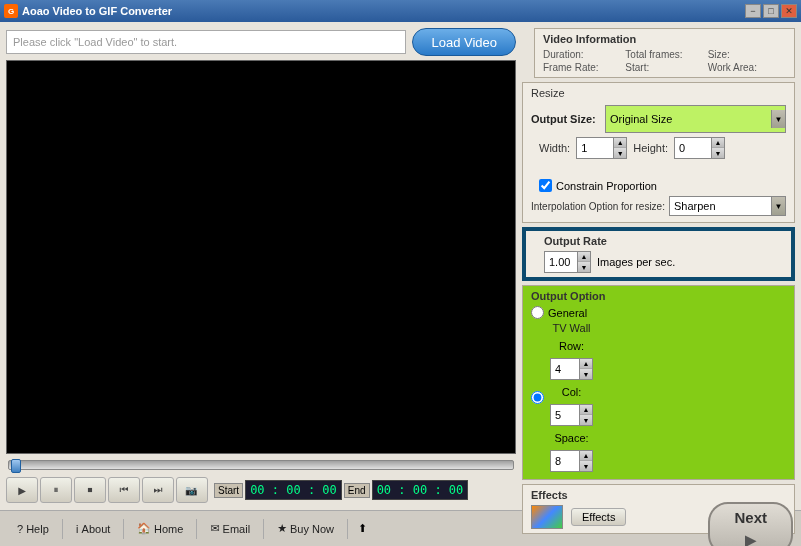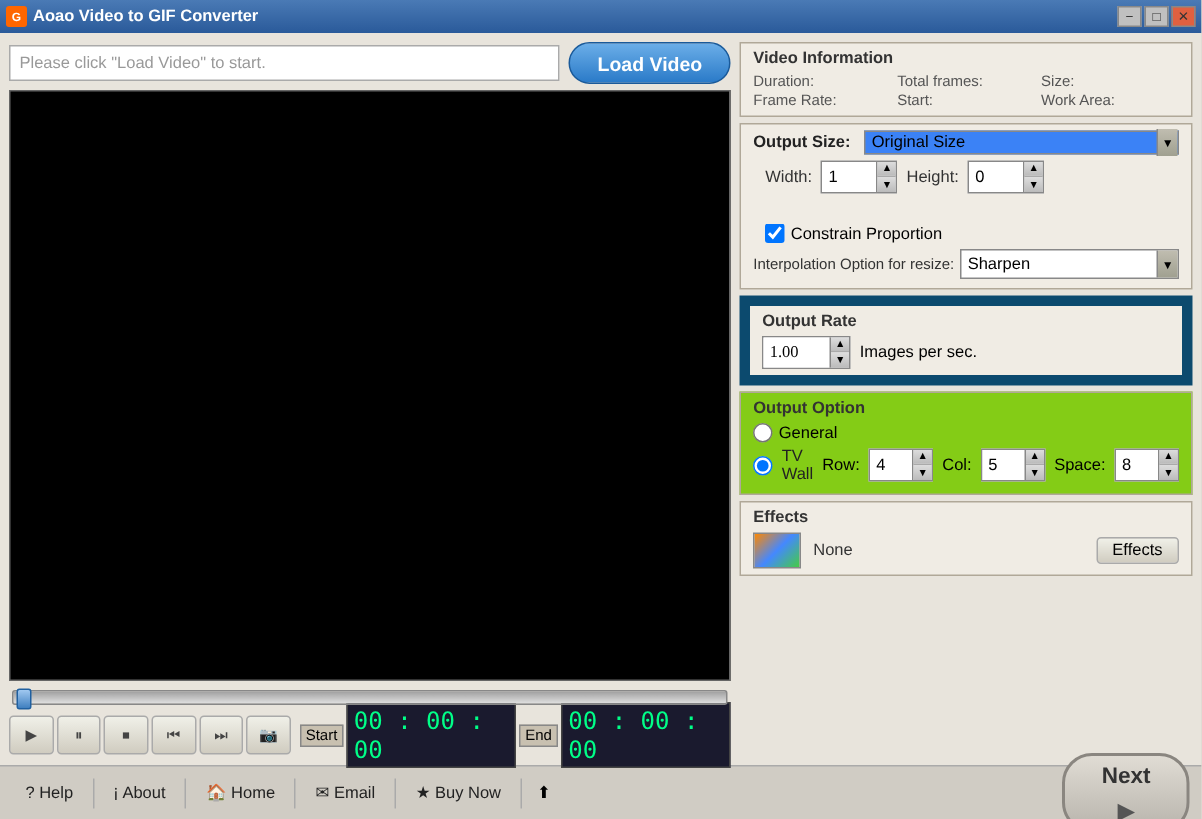--- a/index.html
+++ b/index.html
@@ -95,21 +95,21 @@
       font-size: 11px;
       display: flex;
       align-items: center;
     }
     .load-video-btn {
       background: linear-gradient(to bottom, #6baee8, #2a7ac8);
       border: 1px solid #1a5a9a;
       border-radius: 14px;
       color: white;
       font-size: 13px;
-      font-weight: bold;
+      font-weight: normal;
       padding: 4px 18px;
       cursor: pointer;
       height: 28px;
     }
 
     
     .video-preview {
       flex: 1;
       background: #000;
       border: 1px solid #666;
@@ -173,37 +173,38 @@
       background: #c8c0b0;
       border: 1px solid #888;
       padding: 1px 3px;
       font-size: 10px;
     }
     .time-value {
       background: #1a1a2e;
       color: #00ff88;
       padding: 2px 4px;
       font-family: monospace;
-      font-size: 16px;
+      font-size: 12px;
       border: 1px solid #444;
     }
 
     
     .right-panel {
       flex: 1;
       display: flex;
       flex-direction: column;
       gap: 4px;
     }
 
     
     .section-box {
       background: #f0ece4;
       border: 1px solid #b0a898;
       padding: 4px 8px;
+      margin-left: 12px;
     }
     .section-title {
       font-size: 11px;
       font-weight: bold;
       color: #333;
       margin-bottom: 4px;
     }
     .info-grid {
       display: grid;
       grid-template-columns: 1fr 1fr 1fr;
@@ -327,22 +328,22 @@
     }
     .interp-label {
       font-size: 10px;
       color: #333;
       white-space: nowrap;
     }
 
     
     .output-rate-section {
       background: #f0ece4;
-      border: 7px solid #0c4a6e;
-      padding: 4px 8px;
+      border: 4px solid #0c4a6e;
+      padding: 4px 18px;
     }
     .rate-row {
       display: flex;
       align-items: center;
       gap: 6px;
       margin-top: 2px;
     }
 
     
     .output-option-section {
@@ -355,20 +356,21 @@
       align-items: center;
       gap: 4px;
       margin-bottom: 3px;
     }
     .radio-row input { margin: 0; }
     .tvwall-row {
       display: flex;
       align-items: center;
       gap: 6px;
       margin-left: 2px;
+      flex-direction: column;
     }
     .tvwall-label {
       font-size: 11px;
       color: #222;
     }
 
     
     .effects-section {
       background: #f0ece4;
       border: 1px solid #b0a898;
@@ -533,23 +535,24 @@
           <span class="info-val"></span>
         </div>
         <div class="info-row">
           <span class="info-key">Work Area:</span>
           <span class="info-val"></span>
         </div>
       </div>
     </div>
 
     <div class="resize-section">
+      <div class="resize-title">Resize</div>
       <div class="form-row">
         <span class="form-label">Output Size:</span>
-        <div class="select-box" style="flex:1; height:16px; border:1px solid #888; background:#3b82f6; display:flex; align-items:center; padding:0;">
+        <div class="select-box" style="flex:1; height:28px; border:1px solid #888; background:#bef264; display:flex; align-items:center; padding:0;">
           <span style="padding-left:4px; font-size:11px;">Original Size</span>
           <div class="select-arrow">▼</div>
         </div>
       </div>
       <div class="wh-row">
         <span class="wh-label">Width:</span>
         <div class="spinner-box">
           <input type="text" class="spinner-input" value="1" style="">
           <div class="spinner-btns">
             <div class="spin-btn">▲</div>
@@ -575,21 +578,21 @@
           <span style="padding-left:4px; font-size:11px;">Sharpen</span>
           <div class="select-arrow">▼</div>
         </div>
       </div>
     </div>
 
     <div class="output-rate-section">
       <div class="section-title">Output Rate</div>
       <div class="rate-row">
         <div class="spinner-box">
-          <input type="text" class="spinner-input" style="width: 44px; font-family: Liberation Serif, serif;" value="1.00">
+          <input type="text" class="spinner-input" style="width: 32px;" value="1.00">
           <div class="spinner-btns">
             <div class="spin-btn">▲</div>
             <div class="spin-btn">▼</div>
           </div>
         </div>
         <span>Images per sec.</span>
       </div>
     </div>
 
     <div class="output-option-section">
@@ -627,21 +630,20 @@
             </div>
           </div>
         </div>
       </div>
     </div>
 
     <div class="effects-section">
       <div class="section-title">Effects</div>
       <div class="effects-row">
         <div class="effects-thumb"></div>
-        <span class="effects-name">None</span>
         <button class="effects-btn">Effects</button>
       </div>
     </div>
 
   </div>
 </div>
 
 <div class="bottom-bar">
   <div class="bottom-nav">
     <div class="nav-item">

